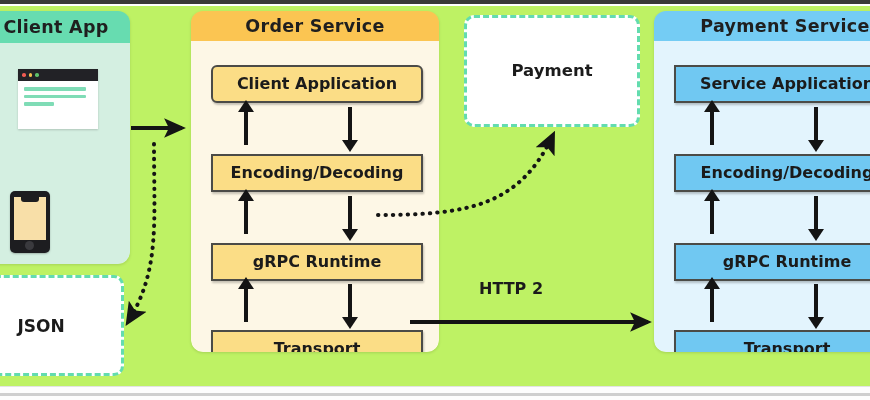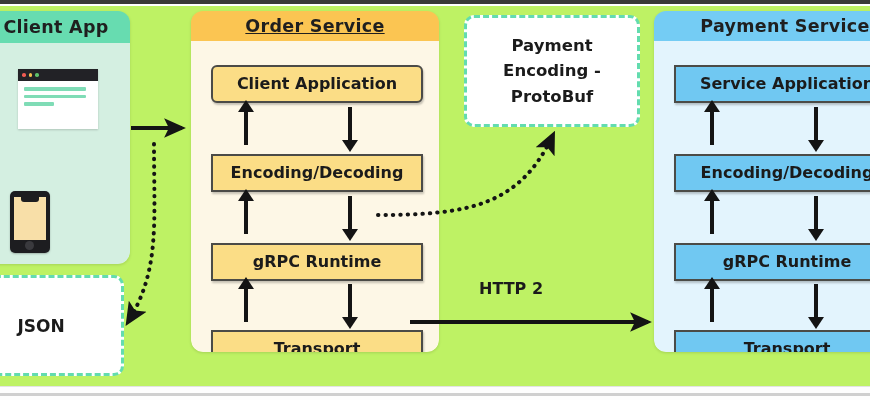--- a/index.html
+++ b/index.html
@@ -44,21 +44,21 @@
 
   
   .phone{position:absolute;left:28px;top:148px;width:40px;height:62px;background:#1d1d20;
          border-radius:5px;box-shadow:0 1px 2px rgba(0,0,0,.25);}
   .phone .screen{position:absolute;left:4px;top:6px;width:32px;height:43px;background:#f8dfa8;}
   .phone .notch{position:absolute;left:11px;top:6px;width:18px;height:5px;background:#1d1d20;border-radius:0 0 3px 3px;}
   .phone .home{position:absolute;left:15px;bottom:3px;width:9px;height:9px;border-radius:50%;background:#3a3a3e;}
 
   
   #order-panel{left:191px;top:11px;width:248px;height:341px;}
-  #order-panel .panel-head{background:#fbc552;height:30px;line-height:30px;font-size:17.5px;text-decoration:underline;}
+  #order-panel .panel-head{background:#fbc552;height:30px;line-height:30px;font-size:17.5px;}
   #order-panel .panel-body{background:#fdf7e6;height:311px;border-radius:0 0 12px 12px;}
 
   
   #payment-panel{left:654px;top:11px;width:262px;height:341px;}
   #payment-panel .panel-head{background:#74ccf4;height:30px;line-height:30px;font-size:17.5px;}
   #payment-panel .panel-body{background:#e3f4fd;height:311px;border-radius:0 0 12px 12px;}
 
   
   .sbox{
     position:absolute;height:34px;line-height:33px;text-align:center;
@@ -171,21 +171,20 @@
 
       <div class="arw dn" style="left:160px;top:66px;height:34px;"></div>
       <div class="arw dn" style="left:160px;top:155px;height:34px;"></div>
       <div class="arw dn" style="left:160px;top:243px;height:34px;"></div>
 
     </div>
   </div>
 
   <div id="protobuf-box">
     <div>Payment</div>
-    <div>Encoding - ProtoBuf</div>
   </div>
 
   <div id="json-box">
     <span>JSON</span>
   </div>
 
   <svg id="overlay" viewBox="0 0 870 400" width="870" height="400">
     <defs>
       <marker id="ah" viewBox="0 0 10 10" refX="8.2" refY="5" markerWidth="5.2" markerHeight="5.2" orient="auto-start-reverse">
         <path d="M0,0.5 L10,5 L0,9.5 L2.2,5 Z" fill="#141414"></path>

